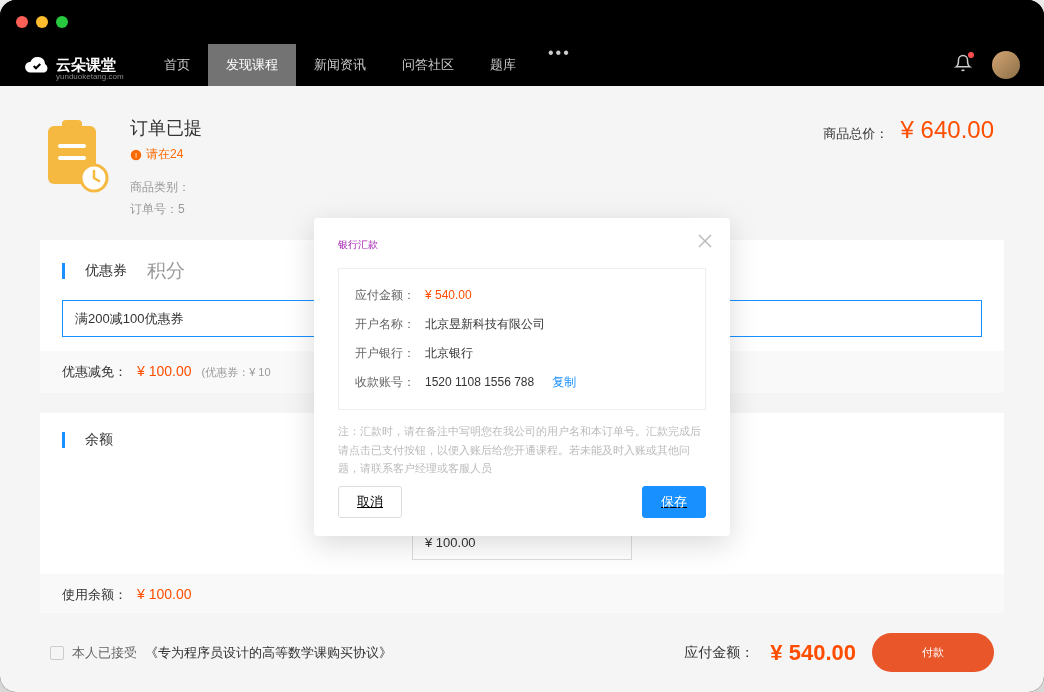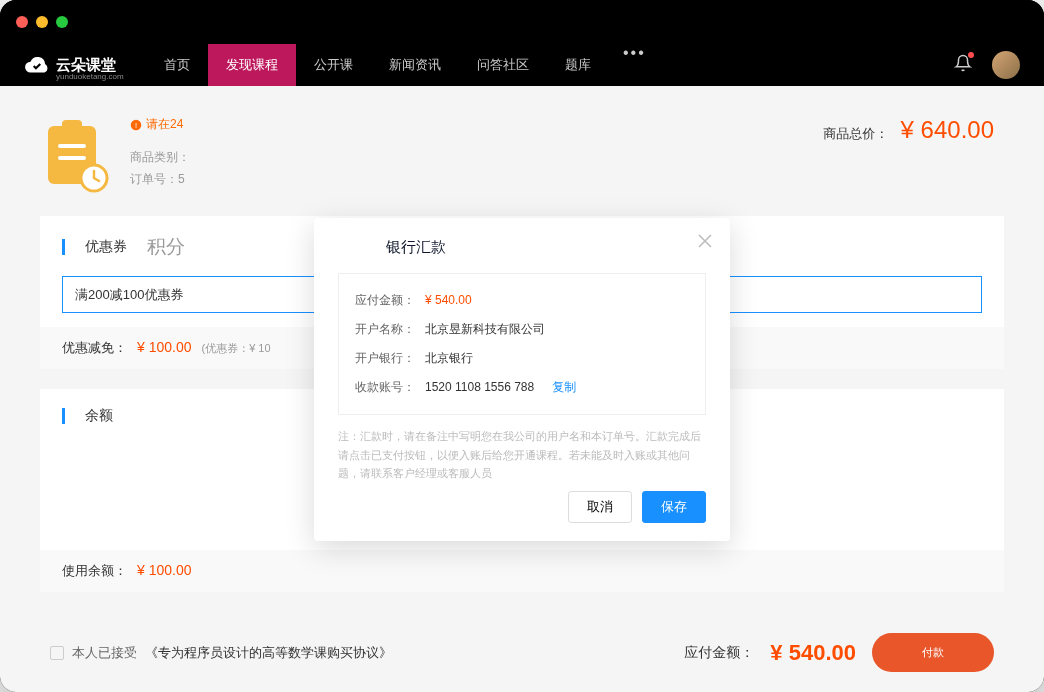--- a/index.html
+++ b/index.html
@@ -53,21 +53,21 @@
     .nav-items { display: flex; gap: 0; }
     .nav-item {
       color: #ccc;
       font-size: 13px;
       padding: 0 18px;
       height: 42px;
       display: flex;
       align-items: center;
       cursor: pointer;
     }
-    .nav-item.active { background: #be185d; color: #fff; }
+    .nav-item.active { background: #737373; color: #fff; }
     .nav-more { color: #ccc; padding: 0 14px; font-size: 16px; letter-spacing: 2px; }
     .nav-right { margin-left: auto; display: flex; align-items: center; gap: 20px; }
     .bell { position: relative; cursor: pointer; }
     .bell-badge { width: 6px; height: 6px; background: #ff4d4f; border-radius: 50%; position: absolute; top: -2px; right: -2px; }
     .avatar { width: 28px; height: 28px; border-radius: 50%; background: linear-gradient(135deg, #d4a574, #8b6f47); cursor: pointer; }
     .content {
       background: #f5f5f5;
       height: calc(692px - 86px);
       overflow: hidden;
       position: relative;
@@ -162,37 +162,37 @@
     .modal {
       width: 416px;
       background: #fff;
       border-radius: 4px;
       box-shadow: 0 8px 30px rgba(0,0,0,0.15);
       padding: 20px 24px 18px 24px;
       position: relative;
       pointer-events: auto;
       height: fit-content;
     }
-    .modal-title { font-size: 15px; color: #0f172a; margin-bottom: 16px; margin-left: 48px; }
+    .modal-title { font-size: 10px; color: #a21caf; margin-bottom: 16px; }
     .modal-close {
       position: absolute; top: 16px; right: 18px;
       cursor: pointer; color: #bbb; font-size: 16px;
     }
     .modal-body {
       border: 1px solid #eee;
       padding: 12px 16px;
       margin-bottom: 12px;
     }
     .modal-row { display: flex; gap: 10px; font-size: 12px; padding: 6px 0; align-items: baseline; }
     .modal-label { color: #666; min-width: 60px; }
     .modal-val { color: #333; }
     .modal-amt { color: #ff4d00; font-weight: 500; }
     .modal-copy { color: #1890ff; margin-left: 8px; cursor: pointer; }
     .modal-note { color: #bbb; font-size: 11px; line-height: 1.7; margin-bottom: 8px; }
-    .modal-footer { display: flex; justify-content: flex-end; gap: 10px; }
+    .modal-footer { display: flex; justify-content: space-between; gap: 10px; text-decoration: underline; }
     .btn {
       padding: 6px 18px;
       font-size: 13px;
       border-radius: 3px;
       cursor: pointer;
       border: 1px solid #ddd;
       background: #fff;
     }
     .btn-primary { background: #1890ff; color: #fff; border-color: #1890ff; }
   </style>
@@ -213,21 +213,20 @@
             <path d="M6 19a5 5 0 0 1 0-10 7 7 0 0 1 13.5 2A4.5 4.5 0 0 1 19 19H6z"></path>
             <path d="M9 13l2 2 4-4" stroke="#000" stroke-width="2" fill="none"></path>
           </svg>
       </div>
       <span class="logo-text">云朵课堂</span>
       <span class="logo-sub">yunduoketang.com</span>
     </div>
     <div class="nav-items">
       <div class="nav-item">首页</div>
       <div class="nav-item active">发现课程</div>
-      <div class="nav-item">公开课</div>
       <div class="nav-item">新闻资讯</div>
       <div class="nav-item">问答社区</div>
       <div class="nav-item">题库</div>
       <div class="nav-more">•••</div>
     </div>
     <div class="nav-right">
       <div class="bell">
         <svg viewBox="0 0 24 24" width="18" height="18" fill="none" stroke="#ccc" stroke-width="2">
             <path d="M18 8a6 6 0 0 0-12 0c0 7-3 9-3 9h18s-3-2-3-9M13.7 21a2 2 0 0 1-3.4 0"></path>
           </svg>
@@ -243,20 +242,21 @@
         <svg viewBox="0 0 70 80" width="70" height="80">
           <rect x="8" y="10" width="48" height="58" rx="6" fill="#f5b942"></rect>
           <rect x="22" y="4" width="20" height="14" rx="4" fill="#f5b942"></rect>
           <rect x="18" y="28" width="28" height="4" rx="2" fill="#fff"></rect>
           <rect x="18" y="40" width="28" height="4" rx="2" fill="#fff"></rect>
           <circle cx="54" cy="62" r="13" fill="#fff" stroke="#f5b942" stroke-width="3"></circle>
           <path d="M54 55v7l5 3" stroke="#f5b942" stroke-width="2.5" fill="none" stroke-linecap="round"></path>
         </svg>
       </div>
       <div class="order-info">
+        <div class="order-title">订单已提</div>
         <div class="order-warn">
           <svg viewBox="0 0 16 16" width="12" height="12">
               <circle cx="8" cy="8" r="7" fill="#ff6a00"></circle>
               <text x="8" y="12" text-anchor="middle" fill="#fff" font-size="10">!</text>
             </svg>
           <span>请在24</span>
         </div>
         <div class="order-meta">商品类别：</div>
         <div class="order-meta">订单号：5</div>
       </div>

